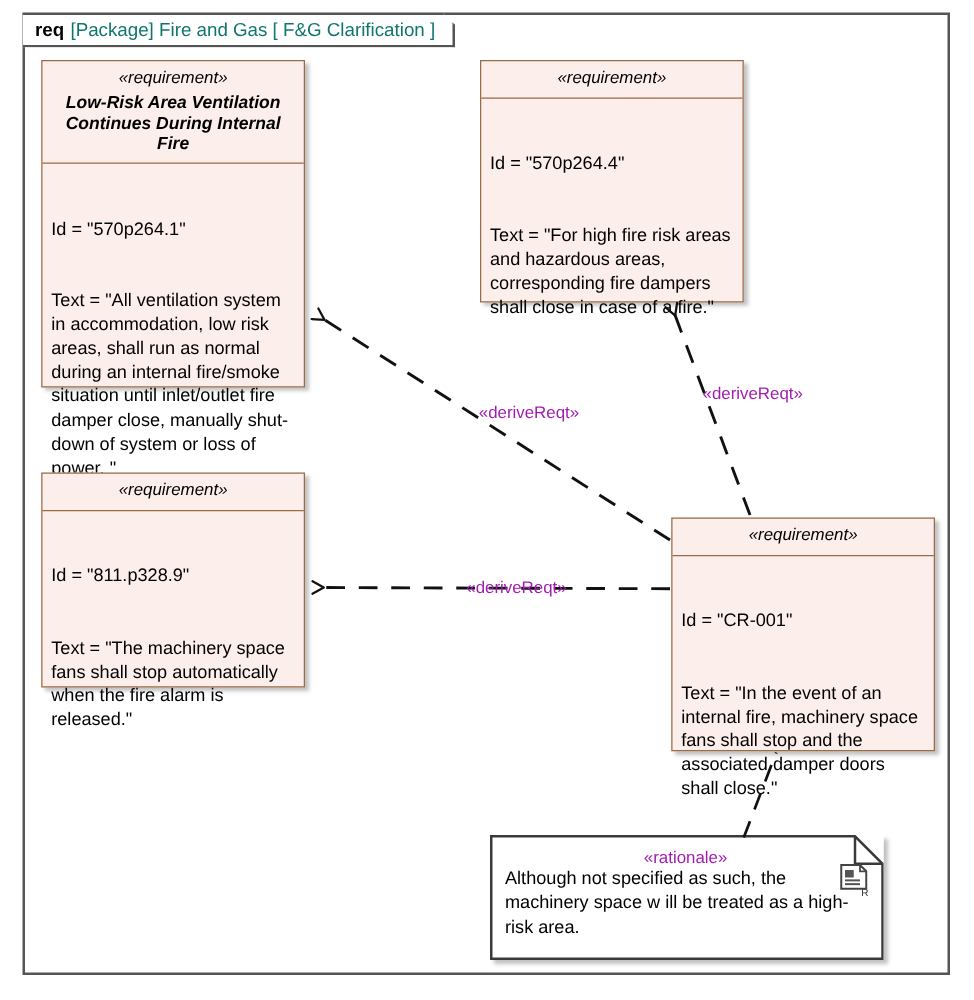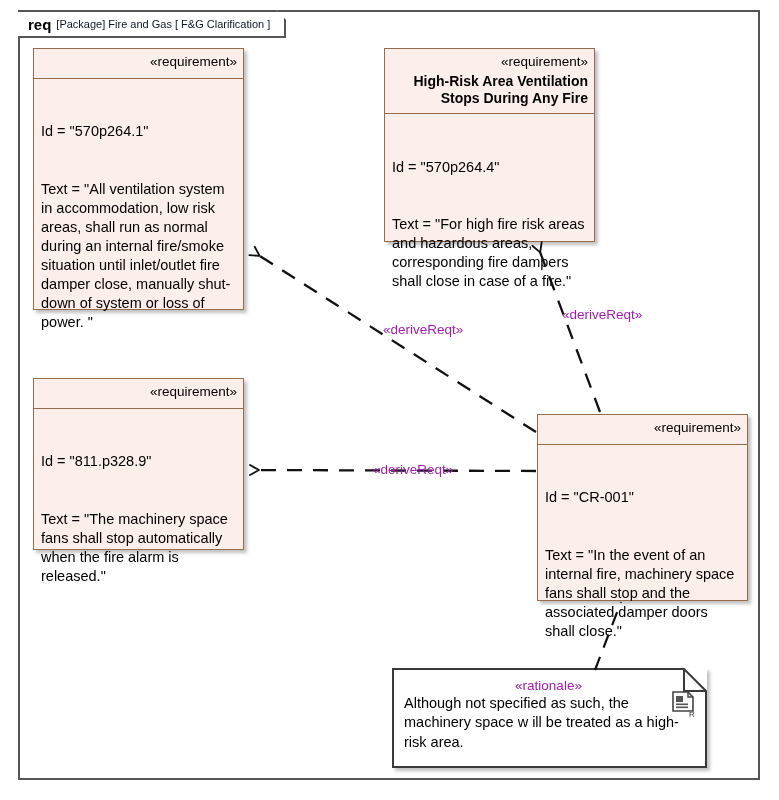--- a/index.html
+++ b/index.html
@@ -50,37 +50,38 @@
     -webkit-clip-path: polygon(0 0, calc(100% - 10px) 0, 100% 10px, 100% 100%, 0 100%);
     clip-path: polygon(0 0, calc(100% - 10px) 0, 100% 10px, 100% 100%, 0 100%);
   }
   .frame-tab .kind {
     font-weight: bold;
     font-size: 15px;
     color: #000;
     margin-right: 5px;
   }
   .frame-tab .title-text {
-    font-size: 11px;
-    color: #0f172a;
+    font-size: 15px;
+    color: #0f766e;
   }
 
   
   .req {
     position: absolute;
     box-sizing: border-box;
     border: 1.5px solid #9a6b48;
     background: #fceeea;
     box-shadow: 3px 3px 3px rgba(120,120,120,0.45);
   }
   .req-head {
     box-sizing: border-box;
     border-bottom: 1.5px solid #9a6b48;
     padding: 5px 6px 7px 6px;
-    text-align: right;
+    text-align: center;
+    font-style: italic;
   }
   .req-stereo {
     font-size: 13.5px;
     color: #000;
     line-height: 1.25;
   }
   .req-name {
     font-size: 14px;
     font-weight: bold;
     color: #000;
@@ -173,31 +174,31 @@
     <line x1="600" y1="412" x2="537" y2="244" stroke="#111111" stroke-width="2.3" stroke-dasharray="15 11" marker-end="url(#openArrow)"></line>
 
     <line x1="536" y1="471" x2="250" y2="470" stroke="#111111" stroke-width="2.3" stroke-dasharray="15 11" marker-end="url(#openArrow)"></line>
 
     <line x1="595" y1="670" x2="621" y2="602" stroke="#111111" stroke-width="2.2" stroke-dasharray="14 10"></line>
   </svg>
 
   <div class="req" style="left:33px; top:48px; width:211px; height:262px;">
     <div class="req-head">
       <div class="req-stereo">«requirement»</div>
+      <div class="req-name">Low-Risk Area Ventilation Continues During Internal Fire</div>
     </div>
     <div class="req-body">
       <div>Id = "570p264.1"</div>
       <div>Text = "All ventilation system in accommodation, low risk areas, shall run as normal during an internal fire/smoke situation until inlet/outlet fire damper close, manually shut-down of system or loss of power. "</div>
     </div>
   </div>
 
   <div class="req" style="left:384px; top:48px; width:211px; height:194px;">
     <div class="req-head">
       <div class="req-stereo">«requirement»</div>
-      <div class="req-name">High-Risk Area Ventilation Stops During Any Fire</div>
     </div>
     <div class="req-body">
       <div>Id = "570p264.4"</div>
       <div>Text = "For high fire risk areas and hazardous areas, corresponding fire dampers shall close in case of a fire."</div>
     </div>
   </div>
 
   <div class="req" style="left:33px; top:378px; width:211px; height:172px;">
     <div class="req-head">
       <div class="req-stereo">«requirement»</div>

